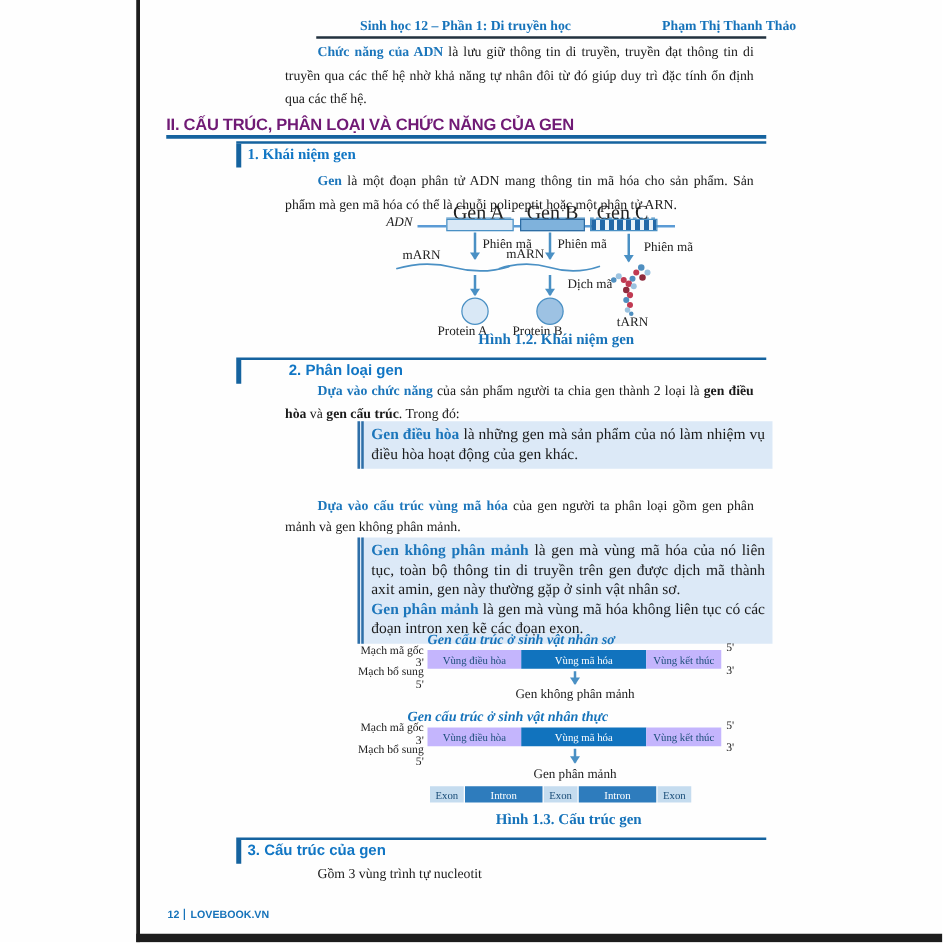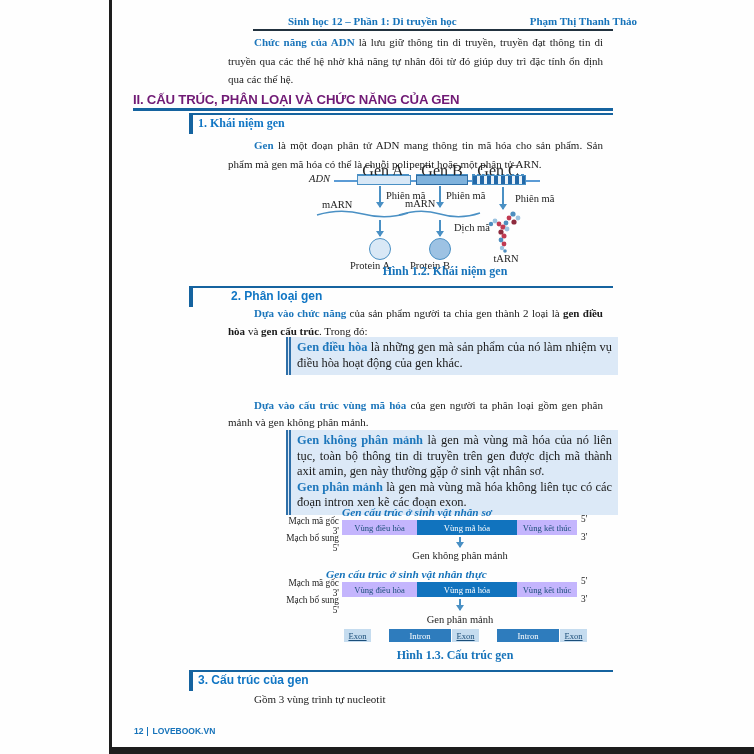--- a/index.html
+++ b/index.html
@@ -55,21 +55,21 @@
   .figtitle{position:absolute;font-weight:bold;color:#1673ba;font-size:11.3px;font-style:italic;}
   .mach{position:absolute;width:56px;text-align:right;font-size:9.3px;color:#222;}
   .prime{position:absolute;font-size:9.3px;color:#222;}
   .gbar{position:absolute;display:flex;height:15px;}
   .gbar .seg{display:flex;align-items:center;justify-content:center;
              font-size:8.6px;}
   .seg-light{background:#c4b5fd;color:#1b4e79;}
   .seg-dark{background:#1173be;color:#ffffff;}
   .ebar{position:absolute;display:flex;height:13px;}
   .ebar .seg{display:flex;align-items:center;justify-content:center;font-size:8.6px;}
-  .ex{background:#c5dcef;color:#1b4e79;margin-right:18px;text-decoration:underline;}
+  .ex{background:#c5dcef;color:#1b4e79;margin-right:1px;}
   .in{background:#2e7cbd;color:#ffffff;margin-right:1px;}
   .below-label{position:absolute;font-size:10.5px;color:#222;text-align:center;width:120px;}
 
   
   .footer{left:134px;top:726px;font-family:"Liberation Sans",sans-serif;font-weight:bold;
           font-size:8.5px;color:#1673ba;display:flex;align-items:center;gap:4px;}
   .footer .div{width:1px;height:9px;background:#1673ba;}
 </style>
 </head>
 <body>

